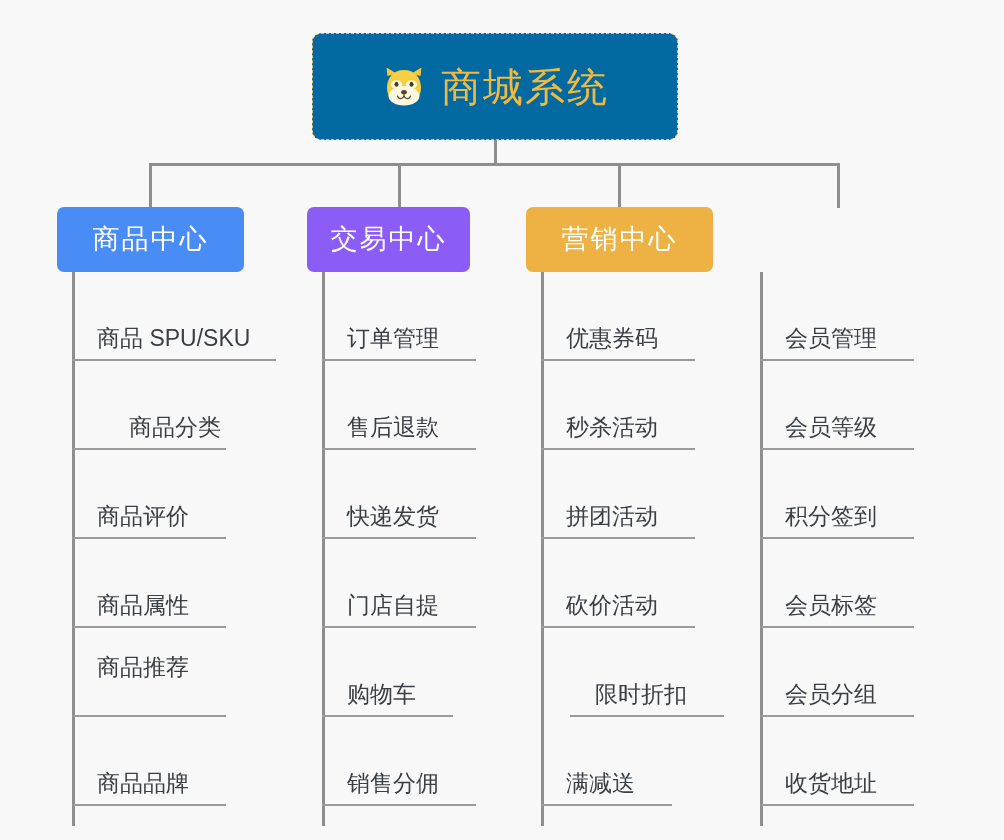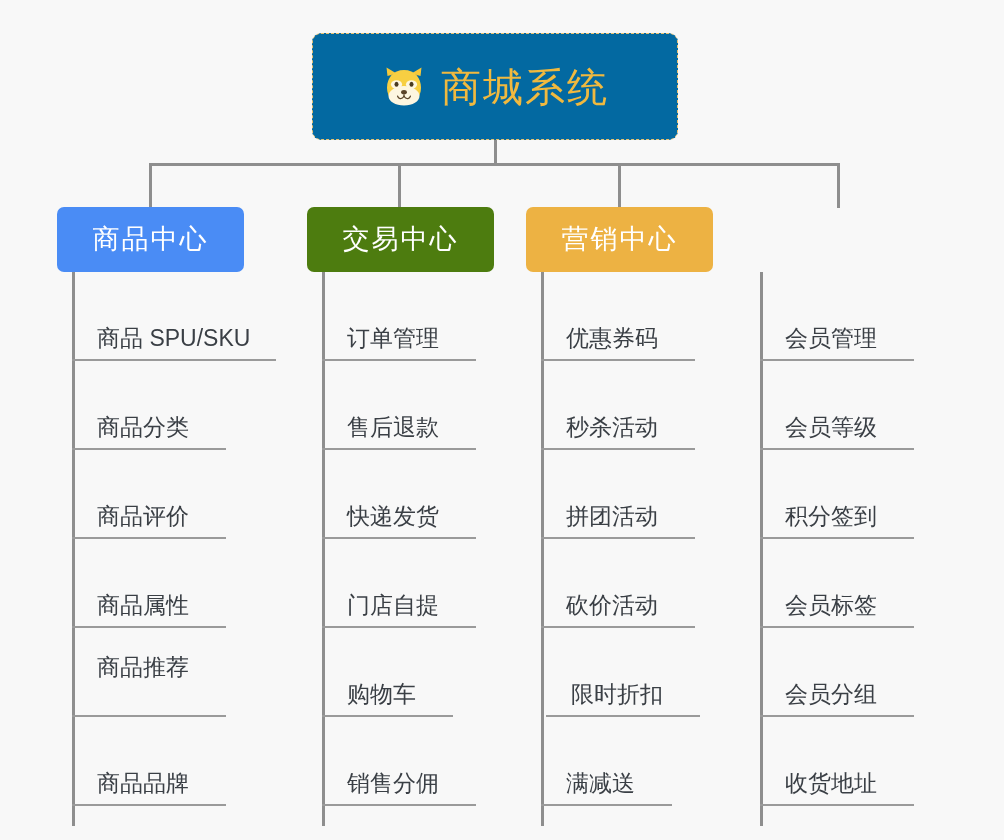--- a/index.html
+++ b/index.html
@@ -142,37 +142,37 @@
   <div class="line v-line" style="left:618px; top:163px; height:45px;"></div>
   <div class="line v-line" style="left:837px; top:163px; height:45px;"></div>
 
   <div class="cat-box" style="left:57px; top:207px; width:187px; background:#4a8cf5;">
     <span class="cat-label">商品中心</span>
   </div>
   <div class="trunk" style="left:72px; top:272px; height:554px;"></div>
   <div class="leaf" style="left:72px; top:272px; width:204px;">
     <span class="leaf-label">商品 SPU/SKU</span>
   </div>
-  <div class="leaf" style="left:72px; top:361px; width:154px;">
+  <div class="leaf" style="left:72px; top:361px; width:154px;padding-left:32px;">
     <span class="leaf-label">商品分类</span>
   </div>
   <div class="leaf" style="left:72px; top:450px; width:154px;">
     <span class="leaf-label">商品评价</span>
   </div>
   <div class="leaf" style="left:72px; top:539px; width:154px;text-align:right;">
     <span class="leaf-label">商品属性</span>
   </div>
   <div class="leaf" style="left:72px; top:628px; width:154px;align-items:center;">
     <span class="leaf-label">商品推荐</span>
   </div>
   <div class="leaf" style="left:72px; top:717px; width:154px;">
     <span class="leaf-label">商品品牌</span>
   </div>
 
-  <div class="cat-box" style="left:307px; top:207px; width:187px; background:#4d7c0f;">
+  <div class="cat-box" style="left:307px; top:207px; width:163px; background:#8b5cf6;">
     <span class="cat-label">交易中心</span>
   </div>
   <div class="trunk" style="left:322px; top:272px; height:554px;"></div>
   <div class="leaf" style="left:322px; top:272px; width:154px;">
     <span class="leaf-label">订单管理</span>
   </div>
   <div class="leaf" style="left:322px; top:361px; width:154px;">
     <span class="leaf-label">售后退款</span>
   </div>
   <div class="leaf" style="left:322px; top:450px; width:154px;">
@@ -197,21 +197,21 @@
   </div>
   <div class="leaf" style="left:541px; top:361px; width:154px;">
     <span class="leaf-label">秒杀活动</span>
   </div>
   <div class="leaf" style="left:541px; top:450px; width:154px;">
     <span class="leaf-label">拼团活动</span>
   </div>
   <div class="leaf" style="left:541px; top:539px; width:154px;">
     <span class="leaf-label">砍价活动</span>
   </div>
-  <div class="leaf" style="left:546px; top:628px; width:154px;">
+  <div class="leaf" style="left:570px; top:628px; width:154px;">
     <span class="leaf-label">限时折扣</span>
   </div>
   <div class="leaf" style="left:541px; top:717px; width:131px;">
     <span class="leaf-label">满减送</span>
   </div>
 
   <div class="trunk" style="left:760px; top:272px; height:554px;"></div>
   <div class="leaf" style="left:760px; top:272px; width:154px;">
     <span class="leaf-label">会员管理</span>
   </div>

